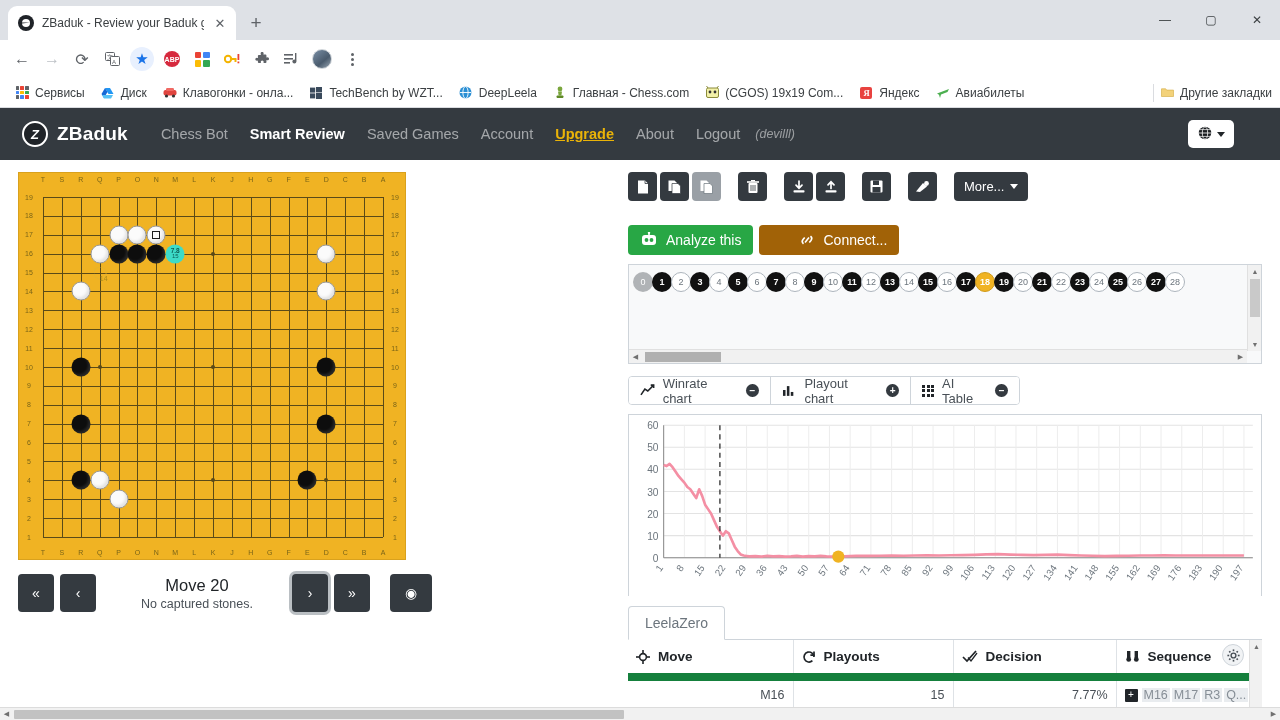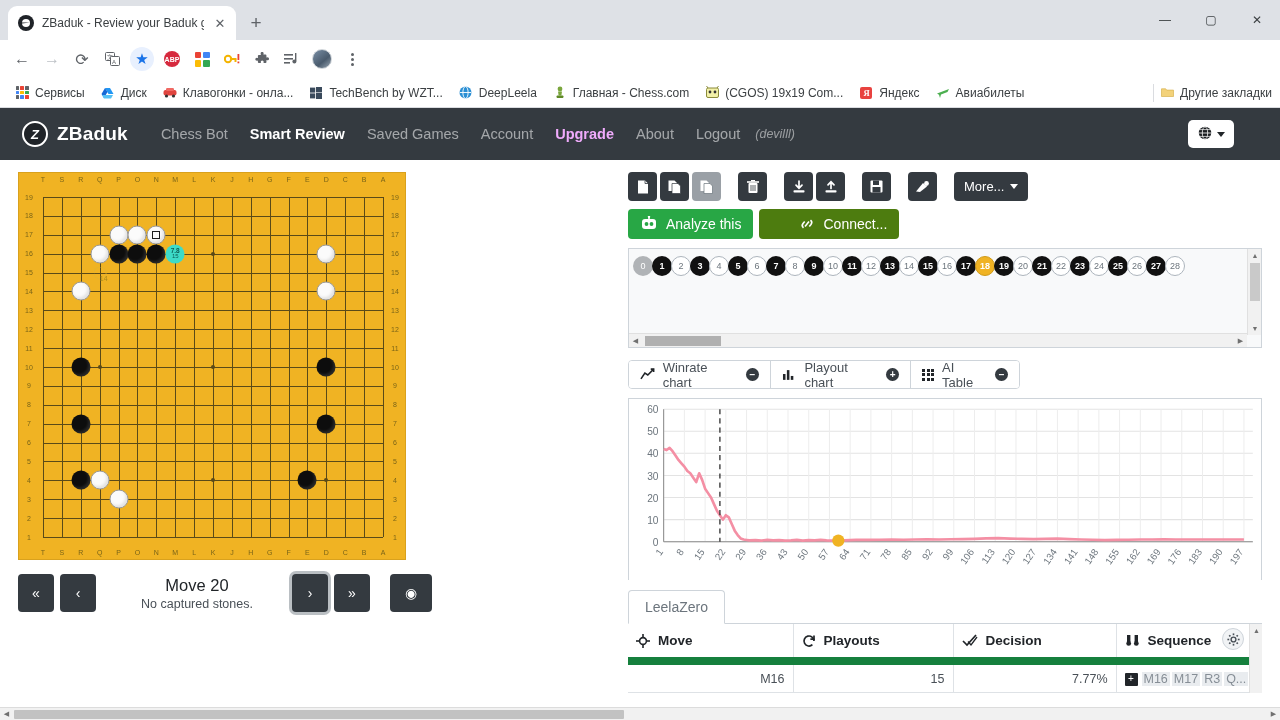--- a/index.html
+++ b/index.html
@@ -142,21 +142,21 @@
     background: #1f2328; border: 2px solid #fff;
     display: flex; align-items: center; justify-content: center;
     color: #fff; font-size: 13px; font-weight: bold; font-style: italic;
   }
   .brand-text { color: #fff; font-size: 19px; font-weight: bold; letter-spacing: .2px; }
   .navlink {
     color: rgba(255,255,255,.55); font-size: 14.5px; padding: 0 11px;
     white-space: nowrap;
   }
   .navlink.active { color: #fff; font-weight: bold; }
-  .navlink.strong { color: #f0abfc; font-weight: bold; }
+  .navlink.strong { color: #eab308; font-weight: bold; text-decoration: underline; }
   .navuser { color: rgba(255,255,255,.5); font-size: 12.5px; font-style: italic; padding-left: 4px; }
   .lang-btn {
     position: absolute; right: 46px; top: 12px;
     background: #fff; border-radius: 5px; height: 28px; width: 46px;
     display: flex; align-items: center; justify-content: center; gap: 5px;
   }
   .globe { font-size: 14px; color: #212529; }
   .caret-d {
     width: 0; height: 0; border-left: 4px solid transparent;
     border-right: 4px solid transparent; border-top: 5px solid #212529;
@@ -249,41 +249,41 @@
   }
   .ctrl-btn.focus { box-shadow: 0 0 0 3px rgba(130,138,145,.55); }
   .ctrl-btn.wide { width: 42px; }
   .move-info { flex: 1; text-align: center; }
   .move-title { font-size: 16.5px; color: #212529; }
   .move-sub { font-size: 12.5px; color: #495057; margin-top: 2px; }
 
   
   .right-col { flex: 1; min-width: 0; }
 
-  .tool-row { display: flex; align-items: flex-start; gap: 5px; margin-bottom: 8px; }
+  .tool-row { display: flex; align-items: flex-start; gap: 5px; margin-bottom: 24px; }
   .tool-group { display: flex; gap: 3px; }
   .tbtn {
     width: 29px; height: 29px; background: #343a40; color: #fff;
     border-radius: 4px; display: flex; align-items: center;
     justify-content: center; font-size: 13px;
   }
   .tbtn.lit { background: #9aa0a6; }
   .tbtn.more {
     width: auto; padding: 0 10px; gap: 6px; font-size: 13px;
   }
   .gap-sm { width: 7px; }
 
   .action-row { display: flex; gap: 6px; margin-bottom: 9px; }
   .act {
     height: 30px; border-radius: 4px; display: flex; align-items: center;
     gap: 8px; padding: 0 12px; font-size: 14px; color: #fff;
   }
   .act.green { background: #28a745; }
   .act.red { background: #e23b4d; }
-  .act.dark { background: #4d7c0f; padding-left: 40px; }
+  .act.dark { background: #a16207; padding-left: 40px; }
 
   .movebar-box {
     border: 1px solid #ced4da; background: #f8f9fa; height: 100px;
     position: relative; margin-bottom: 12px;
   }
   .movebar-track {
     position: absolute; left: 4px; right: 18px; top: 5px; height: 24px;
     display: flex; align-items: center; overflow: hidden;
   }
   .mv {

